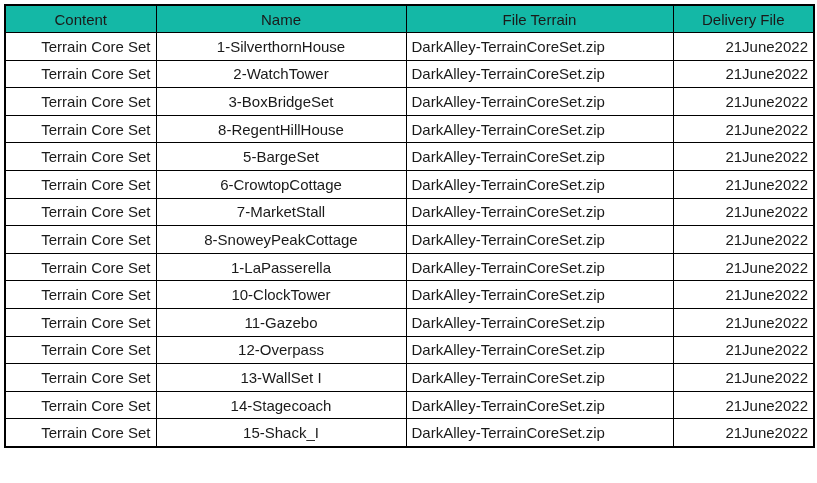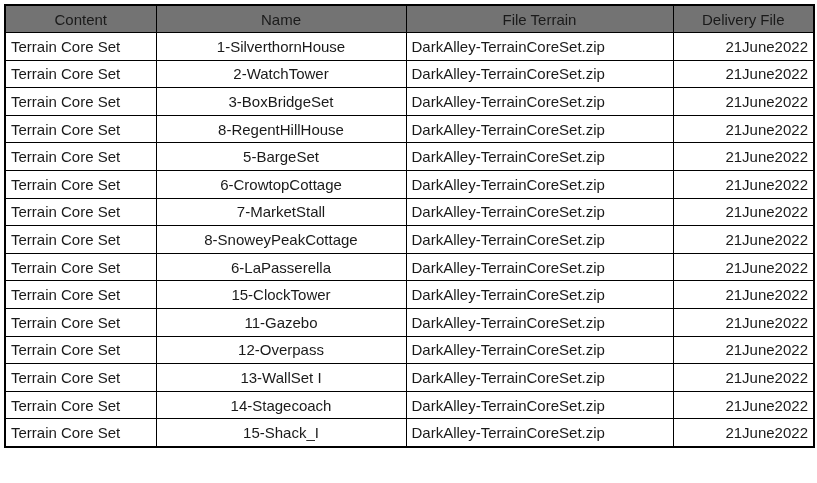--- a/index.html
+++ b/index.html
@@ -28,28 +28,28 @@
     height: 27.6px;
     padding: 0 5px;
     overflow: hidden;
     white-space: nowrap;
     box-sizing: border-box;
   }
   table.delivery-table {
     border: 2px solid #000000;
   }
   table.delivery-table th {
-    background: #737373;
+    background: #14b8a6;
     font-weight: normal;
   }
   col.c-content  { width: 151px; }
   col.c-name     { width: 250px; }
   col.c-file     { width: 267px; }
   col.c-date     { width: 141px; }
-  td.cell-content { text-align: left; margin-left: 26px; }
+  td.cell-content { text-align: right; margin-left: 26px; }
   td.cell-name    { text-align: center; }
   td.cell-file    { text-align: left; padding-left: 8px; margin-top: 28px; }
   td.cell-date    { text-align: right; padding-right: 5px; margin-top: 40px; }
 </style>
 </head>
 <body>
 
 <div class="page">
   <table class="delivery-table">
     <colgroup>
@@ -118,28 +118,28 @@
 
   <tr>
     <td class="cell-content">Terrain Core Set</td>
     <td class="cell-name">8-SnoweyPeakCottage</td>
     <td class="cell-file">DarkAlley-TerrainCoreSet.zip</td>
     <td class="cell-date">21June2022</td>
   </tr>
 
   <tr>
     <td class="cell-content">Terrain Core Set</td>
-    <td class="cell-name">6-LaPasserella</td>
+    <td class="cell-name">1-LaPasserella</td>
     <td class="cell-file">DarkAlley-TerrainCoreSet.zip</td>
     <td class="cell-date">21June2022</td>
   </tr>
 
   <tr>
     <td class="cell-content">Terrain Core Set</td>
-    <td class="cell-name">15-ClockTower</td>
+    <td class="cell-name">10-ClockTower</td>
     <td class="cell-file">DarkAlley-TerrainCoreSet.zip</td>
     <td class="cell-date">21June2022</td>
   </tr>
 
   <tr>
     <td class="cell-content">Terrain Core Set</td>
     <td class="cell-name">11-Gazebo</td>
     <td class="cell-file">DarkAlley-TerrainCoreSet.zip</td>
     <td class="cell-date">21June2022</td>
   </tr>

